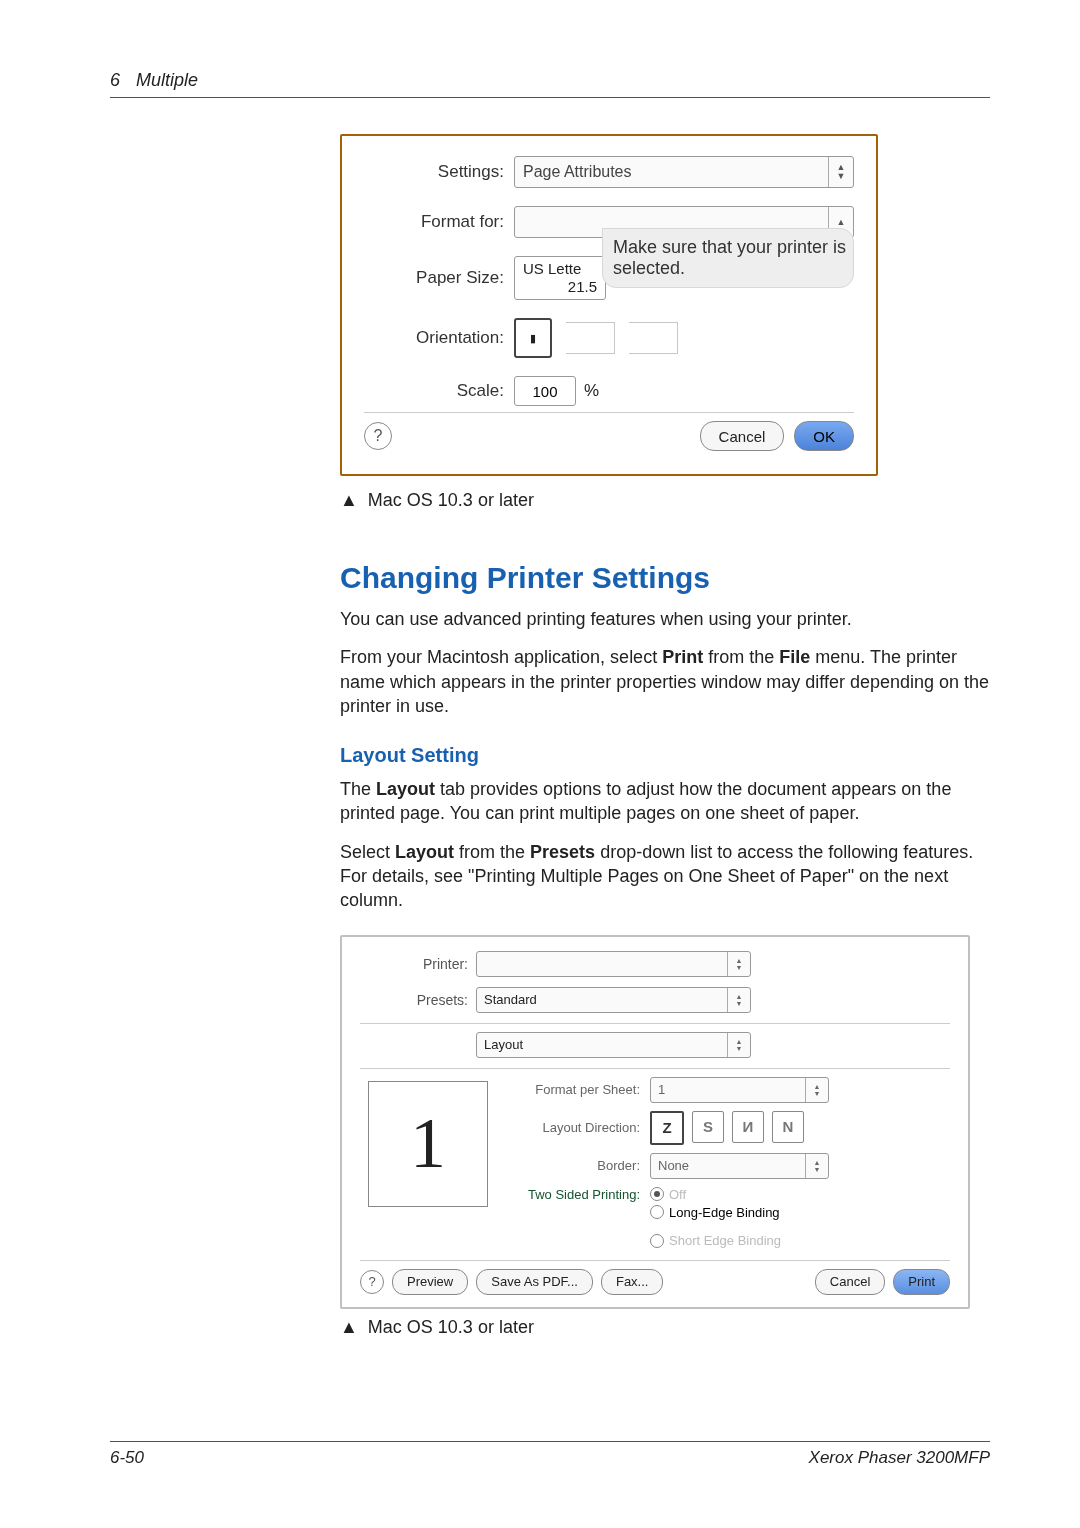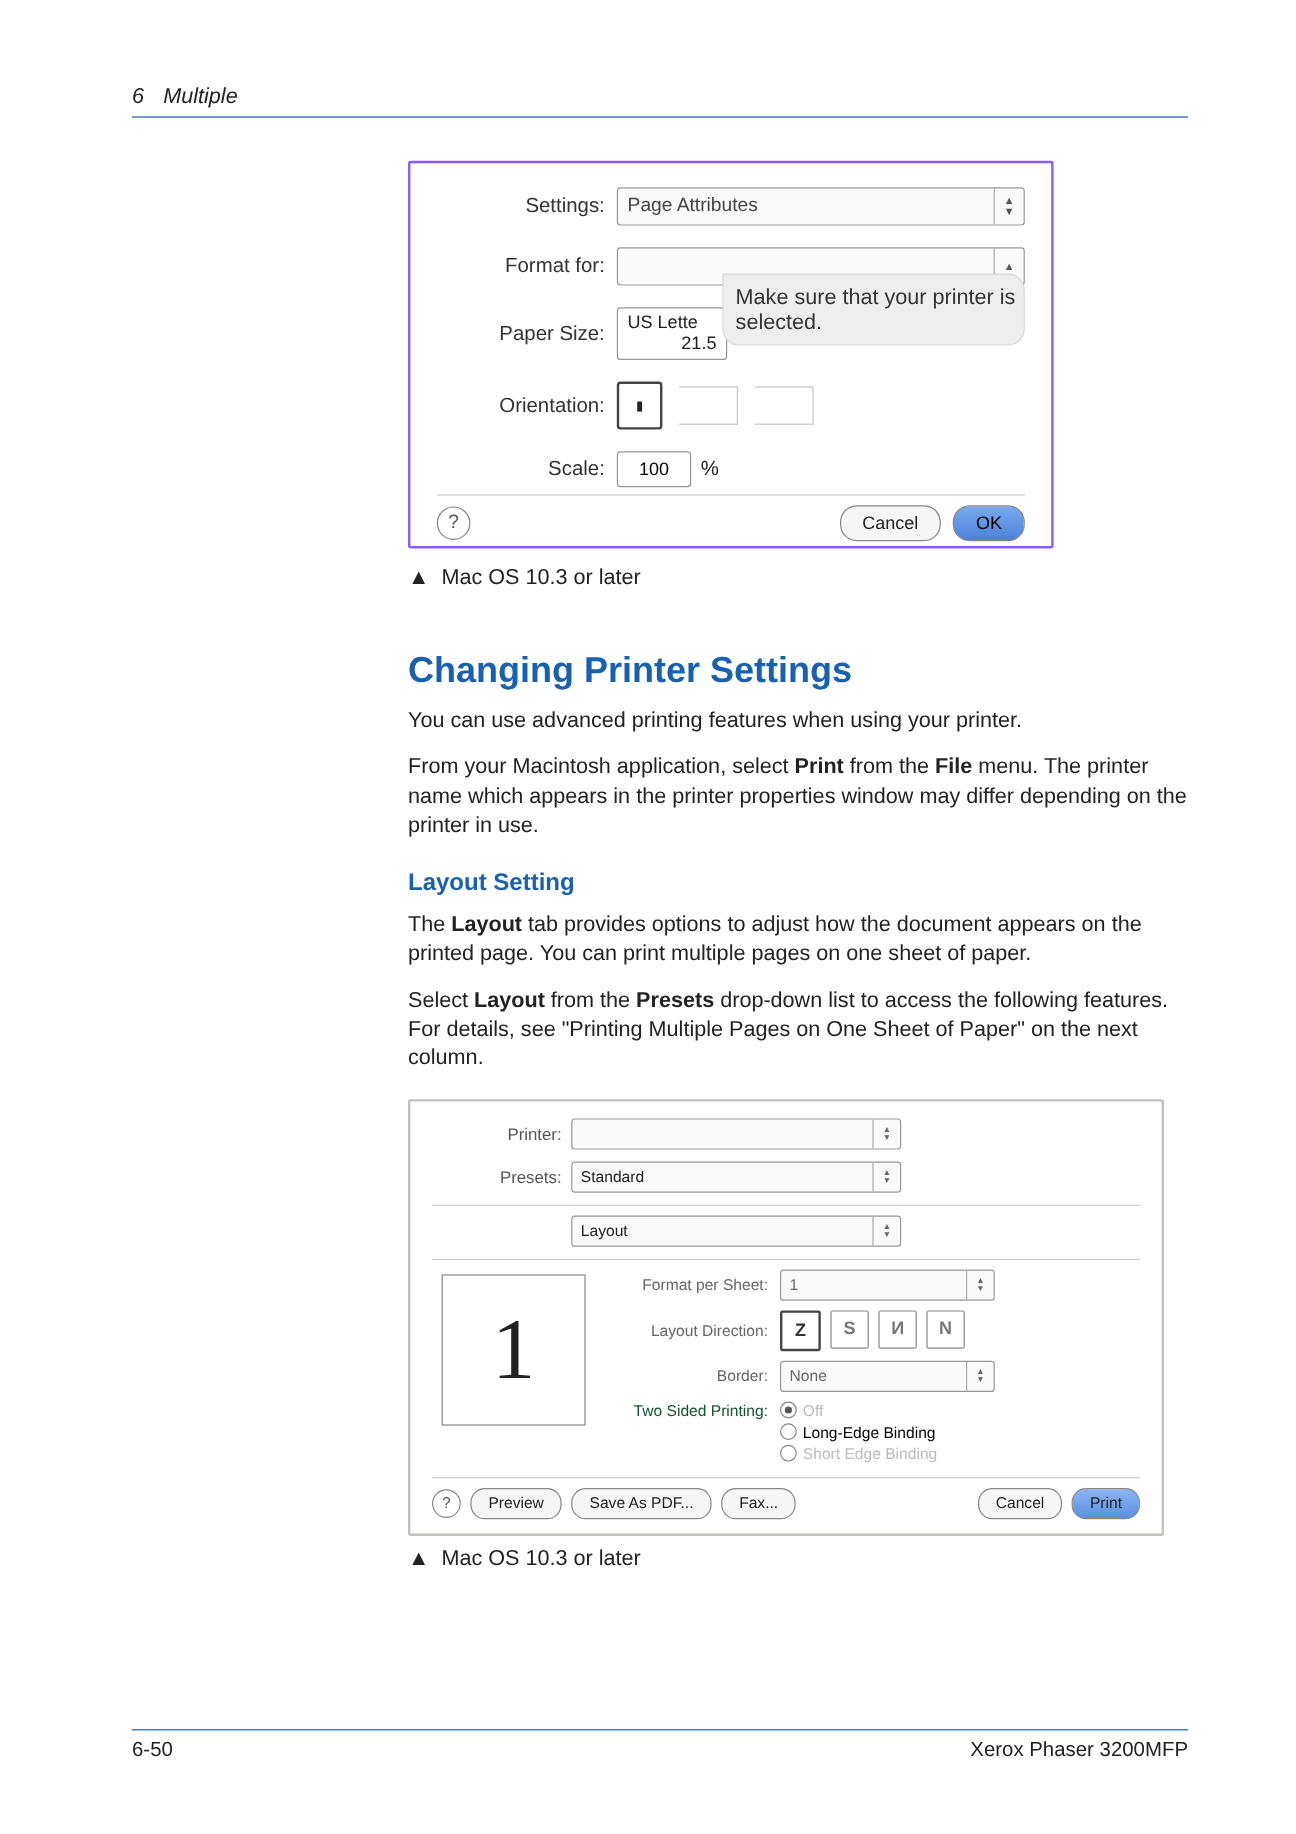--- a/index.html
+++ b/index.html
@@ -2,21 +2,21 @@
 <html><head>
 <meta charset="utf-8">
 <style>
   body{margin:0;font-family:Arial,Helvetica,sans-serif;background:#fff;color:#222;width:1080px;height:1528px;position:relative}
   .page{padding:70px 90px 40px 110px}
   .hdr{display:flex;font-style:italic;font-size:18px;margin-bottom:6px}
   .hdr .num{margin-right:16px}
   hr.rule{border:none;border-top:1px solid #1a5fab;margin:0 0 36px 0}
   .content-indent{margin-left:230px}
   
-  .dlg1{border:2px solid #8b5cf6;border-radius:2px;width:490px;padding:20px 22px 4px 22px;position:relative;background:#fff;margin-left:230px;margin-bottom:14px}
+  .dlg1{border:2px solid #a16207;border-radius:2px;width:490px;padding:20px 22px 23px 22px;position:relative;background:#fff;margin-left:230px;margin-bottom:14px}
   .row{display:flex;align-items:center;margin-bottom:18px}
   .row .lbl{width:140px;text-align:right;padding-right:10px;font-size:17px;color:#333}
   .combo{height:30px;border:1px solid #999;border-radius:3px;background:#fafafa;display:flex;align-items:center;font-size:16px;padding-left:8px;color:#444;position:relative;flex-grow:1}
   .combo .arrows{position:absolute;right:0;top:0;bottom:0;width:24px;border-left:1px solid #aaa;display:flex;flex-direction:column;align-items:center;justify-content:center;font-size:9px;color:#555}
   .tiny{font-size:9px;line-height:9px}
   .input-sm{width:56px;height:26px;border:1px solid #999;border-radius:3px;font-size:15px;text-align:center}
   .orient-box{width:34px;height:36px;border:2px solid #444;border-radius:3px;display:flex;flex-direction:column;align-items:center;justify-content:center;font-size:11px}
   .ghost-box{width:48px;height:30px;border-top:1px solid #c8c8c8;border-right:1px solid #c8c8c8;border-bottom:1px solid #c8c8c8;margin-left:14px}
   .tooltip{position:absolute;right:22px;top:92px;width:240px;height:58px;background:#eee;border:1px solid #d8d8d8;border-radius:0 14px 14px 14px;display:flex;align-items:center;font-size:18px;color:#333;padding-left:10px}
   .btnrow{display:flex;justify-content:flex-end;align-items:center;margin-top:8px}
@@ -42,21 +42,21 @@
   .optrow{display:flex;align-items:center;margin-bottom:8px}
   .optrow .ol{width:128px;text-align:right;padding-right:10px}
   .ldir{display:flex;gap:8px}
   .ldbox{width:30px;height:30px;border:1px solid #888;border-radius:2px;display:flex;align-items:center;justify-content:center;font-size:15px;font-weight:bold;color:#777}
   .ldbox.sel{border:2px solid #444;color:#333}
   .radio{width:12px;height:12px;border:1px solid #888;border-radius:50%;display:inline-flex;align-items:center;justify-content:center;margin-right:5px}
   .radio.on::after{content:"";width:6px;height:6px;background:#555;border-radius:50%}
   .btnrow2{display:flex;align-items:center;margin-top:8px}
   .pill2{height:24px;border:1px solid #888;border-radius:12px;padding:0 14px;display:flex;align-items:center;font-size:13px;background:#f6f6f6;margin-left:8px}
   .pill2.blue{background:linear-gradient(#8cb6f3,#5a8fe0)}
-  .footer{position:absolute;left:110px;right:90px;bottom:60px;border-top:1px solid #1a5fab;padding-top:6px;display:flex;justify-content:space-between;font-size:17px}
+  .footer{position:absolute;left:110px;right:90px;bottom:60px;border-top:1px solid #1a5fab;padding-top:6px;display:flex;justify-content:space-between;font-style:italic;font-size:17px}
   .paper-block{border:1px solid #999;border-radius:3px;padding:3px 8px;font-size:15px;width:74px;text-align:left;line-height:1.2}
 </style>
 </head>
 <body>
 
 <div class="page">
   <div class="hdr">
     <span class="num">6</span>
     <span>Multiple</span>
   </div>
@@ -217,21 +217,21 @@
           <div class="ol" style="color:#14532d">Two Sided Printing:</div>
           <div>
             <div style="display:flex;align-items:center;color:#bbb">
                 <span class="radio on"></span>
                 <span>Off</span>
               </div>
             <div style="display:flex;align-items:center;color:#000000;margin-top:3px">
                 <span class="radio"></span>
                 <span>Long-Edge Binding</span>
               </div>
-            <div style="display:flex;align-items:center;color:#bbb;margin-top:3px">
+            <div style="display:flex;align-items:flex-end;color:#bbb;margin-top:13px">
                 <span class="radio"></span>
                 <span>Short Edge Binding</span>
               </div>
           </div>
         </div>
       </div>
     </div>
     <hr class="sep">
     <div class="btnrow2">
       <div class="helpcirc" style="width:22px;height:22px;font-size:13px">

